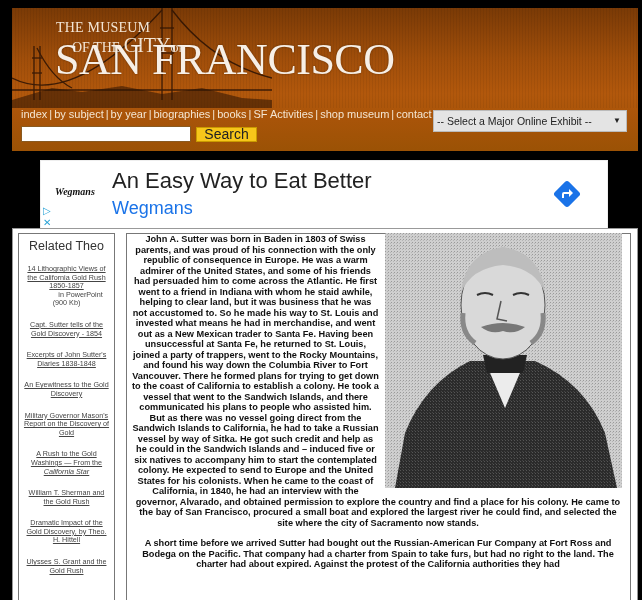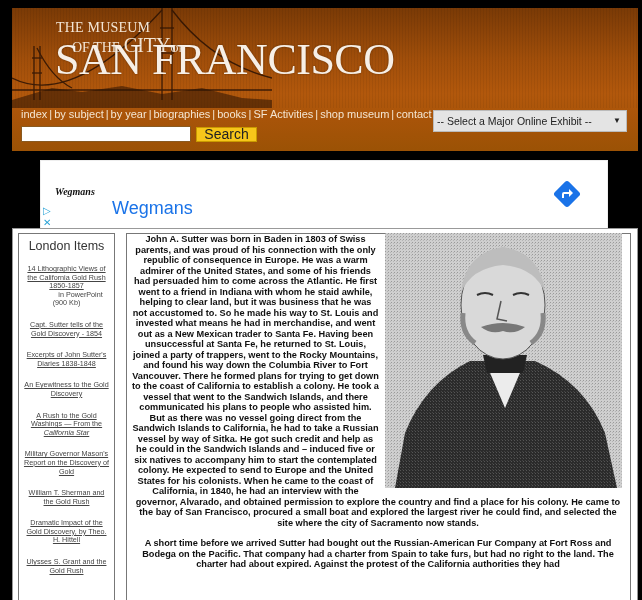--- a/index.html
+++ b/index.html
@@ -151,51 +151,52 @@
   <button class="search-button">Search</button>
 
   <div class="exhibit-select">
     <span>-- Select a Major Online Exhibit --</span>
     <span class="arrow">▼</span>
   </div>
 </div>
 
 <div id="ad">
   <div class="ad-logo">Wegmans</div>
+  <div class="ad-headline">An Easy Way to Eat Better</div>
   <div class="ad-brand">Wegmans</div>
   <div class="ad-adchoice">▷</div>
   <div class="ad-close">✕</div>
   <svg class="ad-cta" viewBox="0 0 30 30">
     <rect x="5" y="5" width="20" height="20" rx="3" transform="rotate(45 15 15)" fill="#1a73e8"></rect>
     <path d="M10,19 L10,15 Q10,13 12,13 L17,13 L17,10 L21,14 L17,18 L17,15 L12,15 L12,19 Z" fill="#fff"></path>
   </svg>
 </div>
 
 <div id="content">
   <div id="sidebar">
-    <div class="sidebar-title">London Items</div>
+    <div class="sidebar-title">Related Theo</div>
 
     <div class="sidebar-item">
       <a href="#">14 Lithographic Views of the California Gold Rush 1850-1857</a><br>
       <span class="sub">in PowerPoint (900 Kb)</span>
     </div>
     <div class="sidebar-item">
       <a href="#">Capt. Sutter tells of the Gold Discovery - 1854</a>
     </div>
     <div class="sidebar-item">
       <a href="#">Excerpts of John Sutter's Diaries 1838-1848</a>
     </div>
     <div class="sidebar-item">
       <a href="#">An Eyewitness to the Gold Discovery</a>
     </div>
     <div class="sidebar-item">
+      <a href="#">Military Governor Mason's Report on the Discovery of Gold</a>
+    </div>
+    <div class="sidebar-item">
       <a href="#"><span>A Rush to the Gold Washings — From the</span> <i>California Star</i></a>
-    </div>
-    <div class="sidebar-item">
-      <a href="#">Military Governor Mason's Report on the Discovery of Gold</a>
     </div>
     <div class="sidebar-item">
       <a href="#">William T. Sherman and the Gold Rush</a>
     </div>
     <div class="sidebar-item">
       <a href="#">Dramatic Impact of the Gold Discovery, by Theo. H. Hittell</a>
     </div>
     <div class="sidebar-item">
       <a href="#">Ulysses S. Grant and the Gold Rush</a>
     </div>

